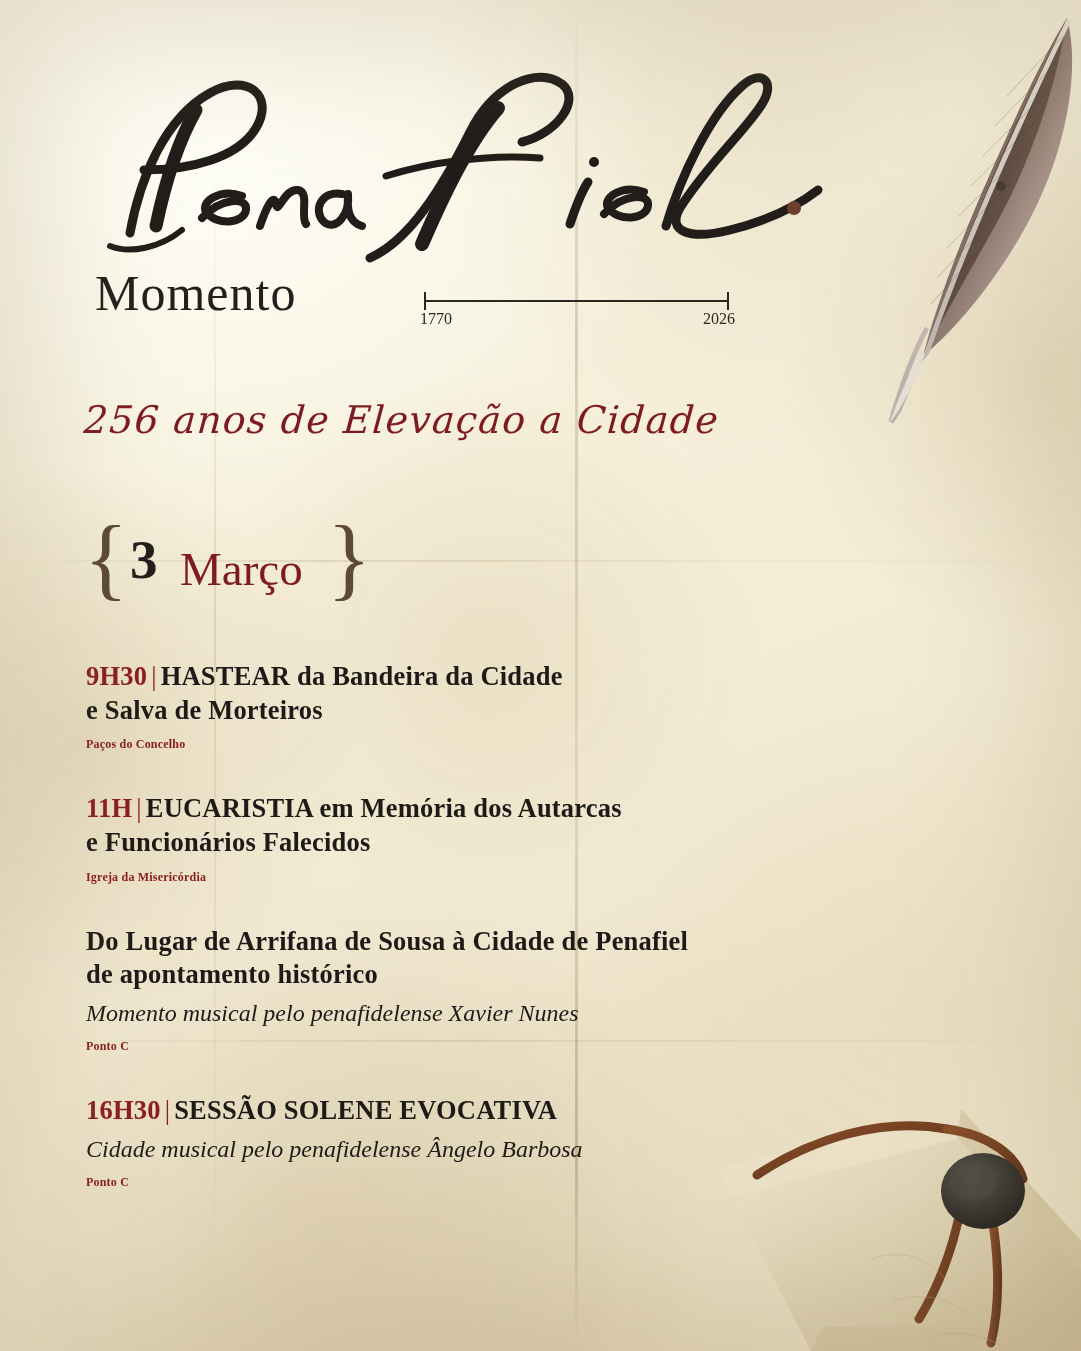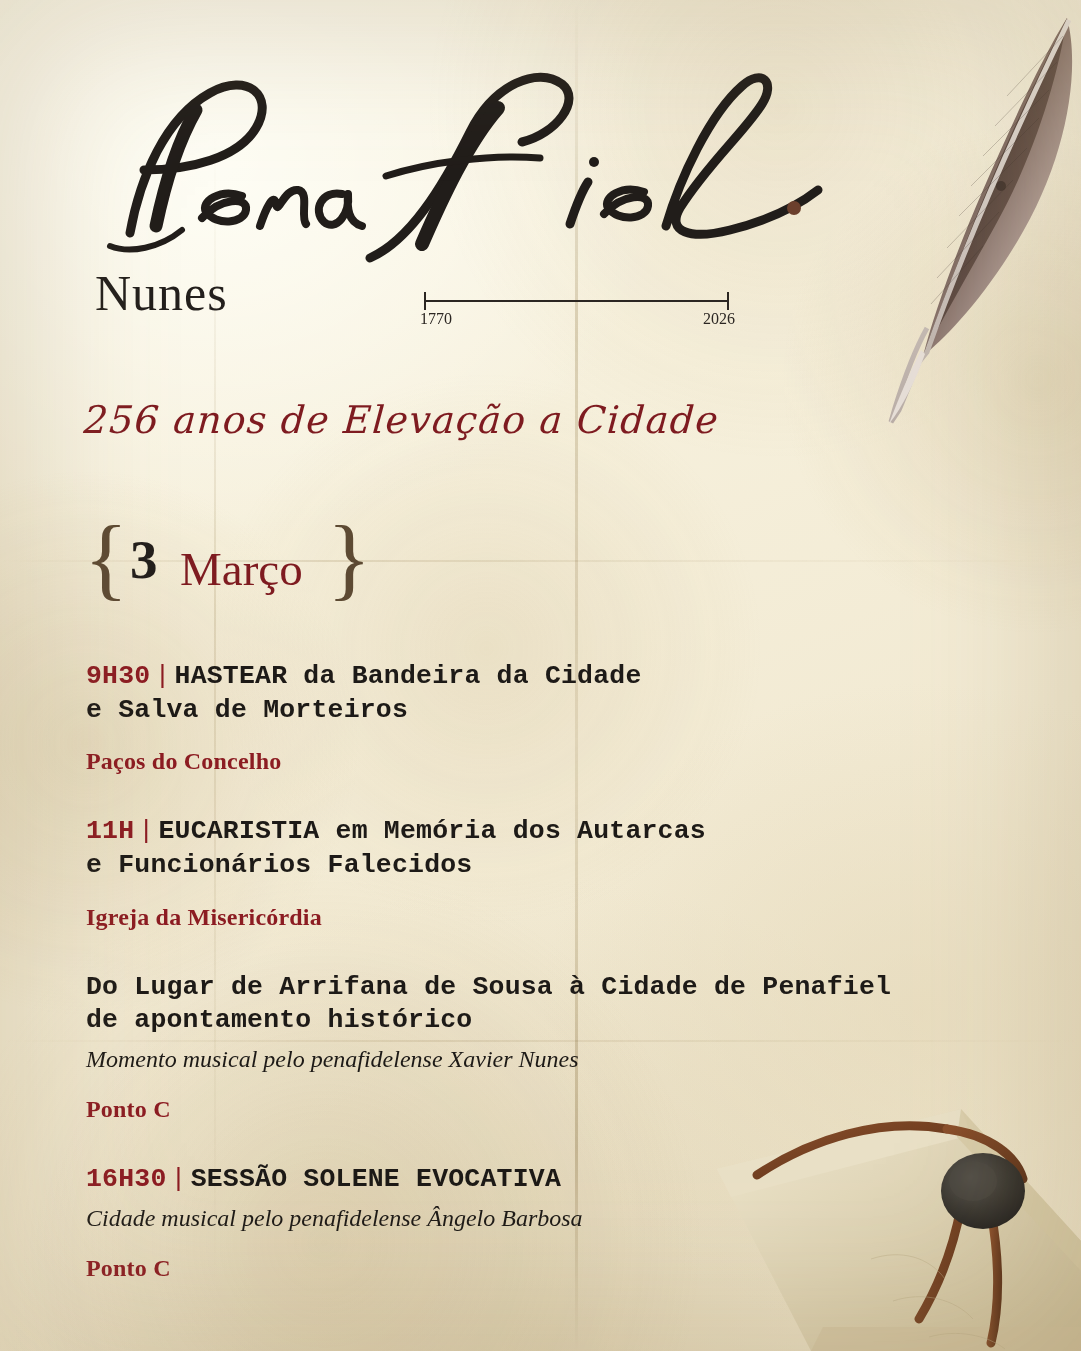--- a/index.html
+++ b/index.html
@@ -154,43 +154,43 @@
   
   .programme {
     position: absolute;
     left: 86px;
     top: 660px;
     width: 830px;
   }
   .event { margin-bottom: 40px; }
   .event:last-child { margin-bottom: 0; }
   .ev-line {
-    font-family: Liberation Mono, monospace;
+    font-family: Liberation Serif, serif;
     font-weight: bold;
     font-size: 26.5px;
     color: #1d1a17;
     line-height: 1.27;
     letter-spacing: 0.2px;
   }
   .ev-time { color: #8c1c22; font-weight: bold; }
   .ev-sep { color: #8c1c22; font-weight: normal; padding: 0 4px; }
   .ev-music {
     font-family: "Liberation Serif", serif;
     font-style: italic;
     font-size: 24px;
     color: #1d1a17;
     line-height: 1.3;
     margin-top: 6px;
   }
   .ev-place {
     font-family: "Liberation Serif", serif;
     font-weight: bold;
-    font-size: 24px;
+    font-size: 12px;
     color: #8c1c22;
-    margin-top: 21px;
+    margin-top: 10px;
     letter-spacing: 0.2px;
   }
 
   
   .scroll { position: absolute; right: 0; bottom: 0; width: 420px; height: 300px; }
   .scroll svg { width: 100%; height: 100%; display: block; }
 </style>
 </head>
 <body>
 
@@ -227,21 +227,21 @@
         <path d="M534 156 C 552 136, 580 134, 578 148 C 576 162, 548 164, 538 150 C 532 140, 552 126, 574 134" stroke-width="8"></path>
 
         <path d="M596 168 C 610 120, 640 56, 672 28 C 692 10, 706 24, 692 46 C 676 72, 636 108, 610 150 C 596 174, 620 182, 660 172 C 700 162, 730 146, 748 132" stroke-width="9"></path>
 
         <circle cx="760" cy="168" r="0" fill="#211d1a" stroke="none"></circle>
       </g>
       <circle cx="724" cy="150" r="7" fill="#6b3f2c"></circle>
     </svg>
   </div>
 
-  <div class="cidade-word">Nunes</div>
+  <div class="cidade-word">Momento</div>
 
   <div class="year-rule">
     <div class="tick-l"></div>
     <div class="bar"></div>
     <div class="tick-r"></div>
     <div class="y-from">1770</div>
     <div class="y-to">2026</div>
   </div>
 
   <div class="tagline">256 anos de Elevação a Cidade</div>

